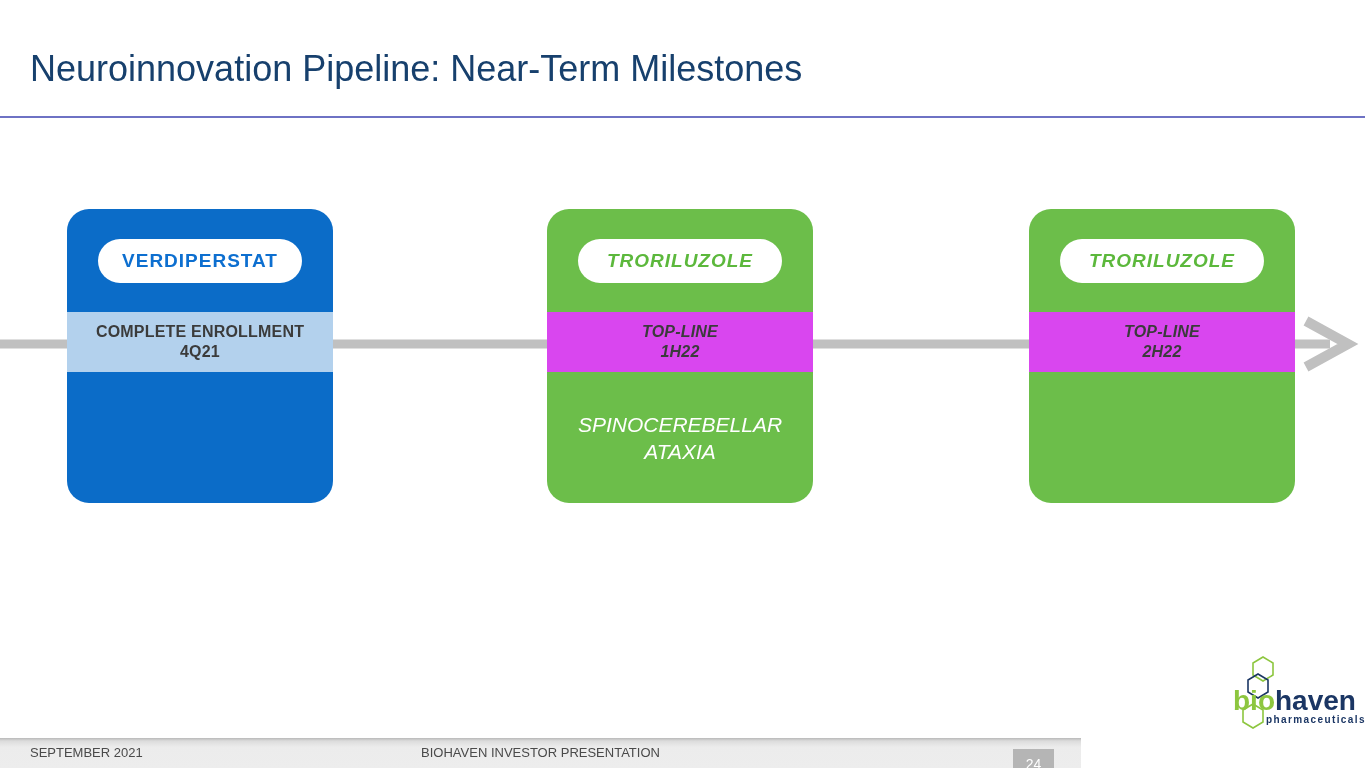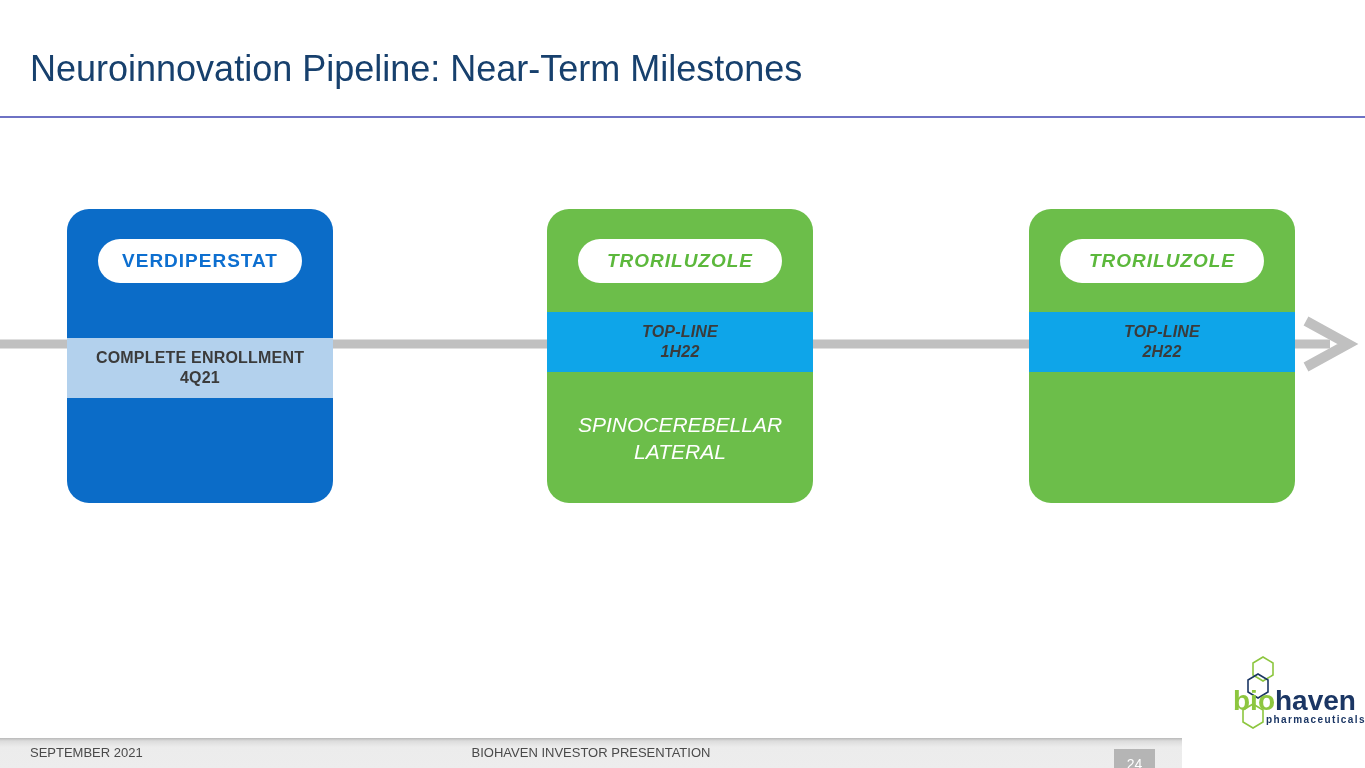--- a/index.html
+++ b/index.html
@@ -39,21 +39,21 @@
     top:209px;
     width:266px; height:294px;
     border-radius:22px;
     overflow:hidden;
     display:flex;
     flex-direction:column;
     z-index:2;
   }
   .card.theme-blue  { background:#0b6cc8; }
   .card.theme-green { background:#6cbe4a;font-style:italic; }
-  .card-1 { left:67px;gap:26px; }
+  .card-1 { left:67px; }
   .card-2 { left:547px; }
   .card-3 { left:1029px; }
 
   .card-top {
     height:103px;
     display:flex; align-items:center; justify-content:center;
   }
   .pill {
     width:204px; height:44px;
     background:#ffffff;
@@ -71,37 +71,37 @@
     display:flex; flex-direction:column;
     align-items:center; justify-content:center;
     font-weight:bold;
     font-size:16px;
     line-height:20px;
     letter-spacing:0.2px;
     color:#3b3b3b;
     text-align:center;
   }
   .theme-blue  .card-band { background:#b3d1ed; }
-  .theme-green .card-band { background:#0ea5e9; }
+  .theme-green .card-band { background:#d946ef; }
 
   .card-body {
     flex:1;
     display:flex; align-items:center; justify-content:center;
     color:#ffffff;
     font-size:21px;
     line-height:27px;
     text-align:center;
     white-space:pre-line;
   }
 
   
   .footer {
     position:absolute;
     left:0; bottom:0;
-    width:1182px; height:30px;
+    width:1081px; height:30px;
     background:linear-gradient(180deg, #b9b9b9 0px, #dcdcdc 3px, #ececec 9px, #ededed 100%);
     z-index:3;
   }
   .footer-left {
     position:absolute;
     left:30px; top:0;
     line-height:30px;
     font-size:13px;
     color:#4a4a4a;
   }
@@ -160,21 +160,21 @@
   <div class="card-top">
     <div class="pill">
       <span>TRORILUZOLE</span>
     </div>
   </div>
   <div class="card-band">
     <div>TOP-LINE</div>
     <div>1H22</div>
   </div>
   <div class="card-body">SPINOCEREBELLAR
-LATERAL</div>
+ATAXIA</div>
 </div>
 
 <div class="card card-3 theme-green">
   <div class="card-top">
     <div class="pill">
       <span>TRORILUZOLE</span>
     </div>
   </div>
   <div class="card-band">
     <div>TOP-LINE</div>

